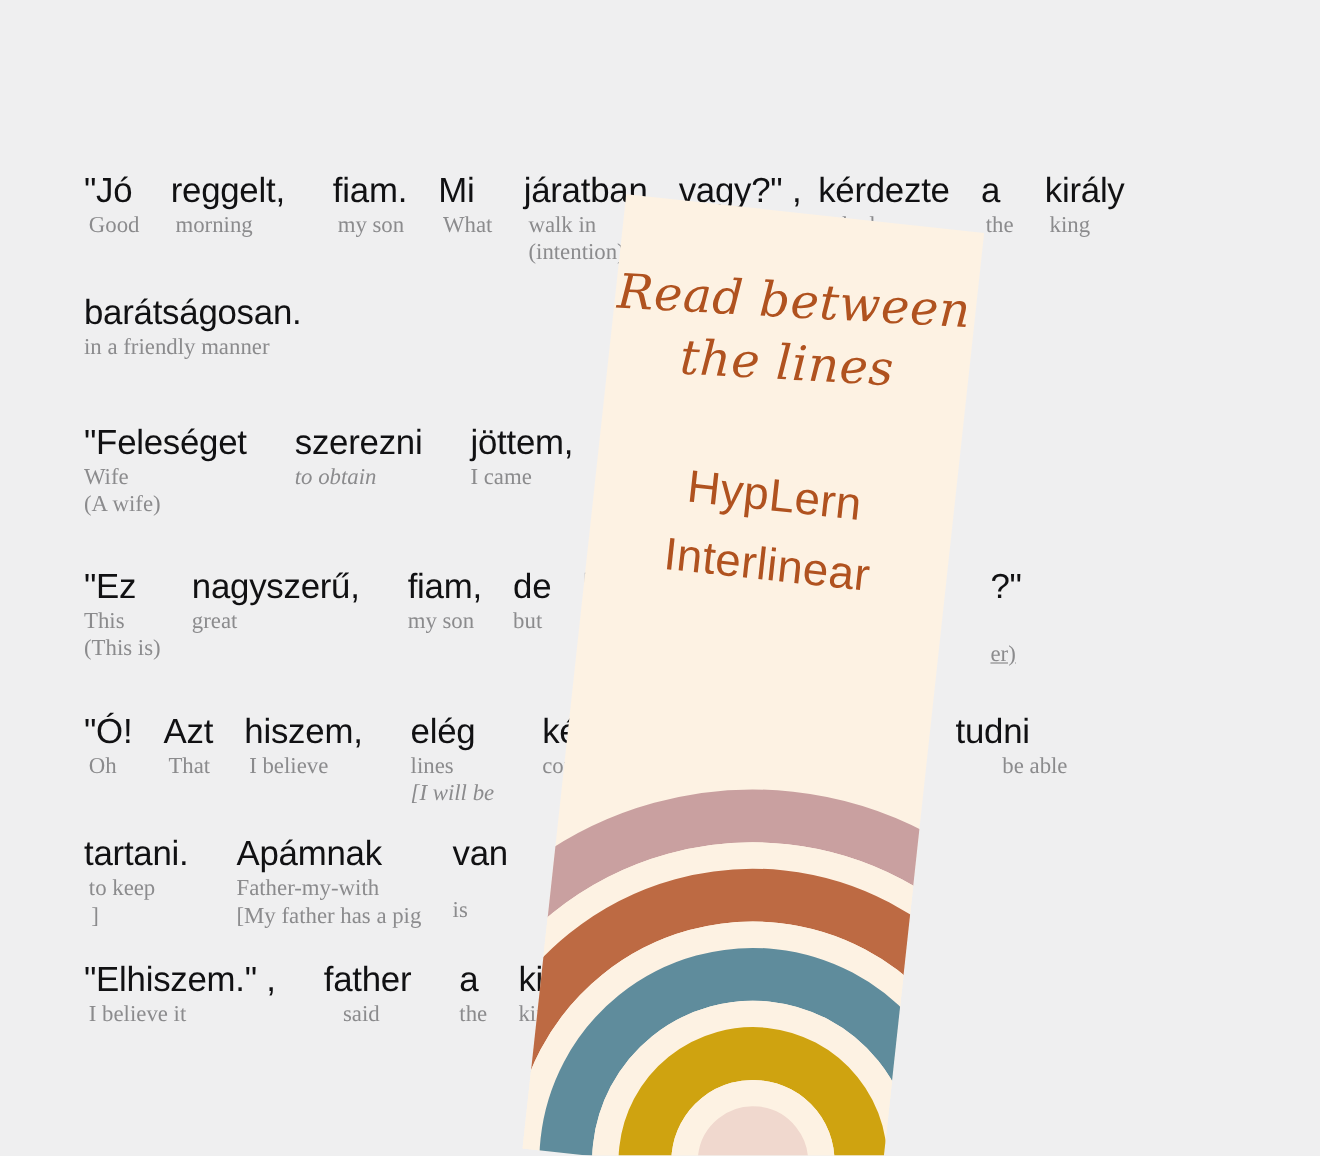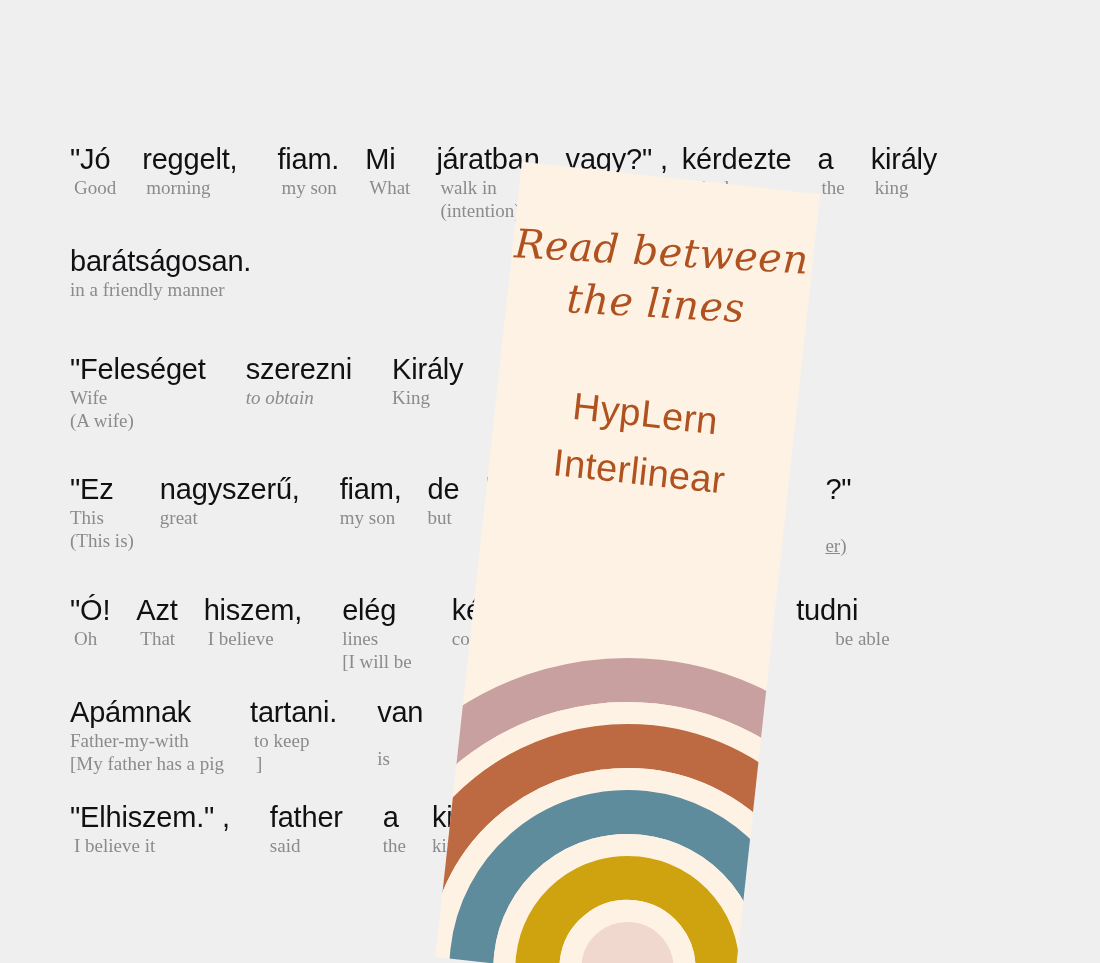--- a/index.html
+++ b/index.html
@@ -209,20 +209,24 @@
       <div class="line">
         <div class="word wide">
           <span class="src">"Feleséget</span>
           <span class="gloss" style="padding-left:0;">Wife</span>
           <span class="gloss2" style="padding-left:0;">(A wife)</span>
         </div>
         <div class="word wide">
           <span class="src">szerezni</span>
           <span class="gloss" style="padding-left:0;font-style:italic;">to obtain</span>
         </div>
+        <div class="word wide">
+          <span class="src">jöttem,</span>
+          <span class="gloss" style="padding-left:0;">I came</span>
+        </div>
         <div class="word">
           <span class="src">Király</span>
           <span class="gloss" style="padding-left:0;">King</span>
         </div>
       </div>
     </div>
 
     <div class="para" id="p3" style="top:472px;">
       <div class="line">
         <div class="word">
@@ -263,48 +267,48 @@
           <span class="src">Azt</span>
           <span class="gloss">That</span>
         </div>
         <div class="word wide">
           <span class="src">hiszem,</span>
           <span class="gloss">I believe</span>
         </div>
         <div class="word wide">
           <span class="src">elég</span>
           <span class="gloss" style="padding-left:0;">lines</span>
-          <span class="gloss2" style="padding-left:0;">[I will be</span>
+          <span class="gloss2" style="padding-left:0;font-style:italic;">[I will be</span>
         </div>
         <div class="word" style="margin-right:184px;overflow:hidden;max-width:58px;">
           <span class="src">kényel</span>
           <span class="gloss" style="padding-left:0;">comf</span>
           <span class="gloss2" style="padding-left:20px;">abl</span>
         </div>
         <div class="word wide">
           <span class="src">gom</span>
           <span class="gloss" style="padding-left:8px;">will</span>
           <span class="gloss2" style="padding-left:0;margin-left:-22px;">omfortably</span>
         </div>
         <div class="word">
           <span class="src">tudni</span>
           <span class="gloss" style="padding-left:0;margin-left:39px;">be able</span>
         </div>
       </div>
 
       <div class="line" style="margin-top:22px;">
+        <div class="word wide">
+          <span class="src">tartani.</span>
+          <span class="gloss">to keep</span>
+          <span class="gloss2" style="padding-left:6px;">]</span>
+        </div>
         <div class="word">
           <span class="src">Apámnak</span>
           <span class="gloss" style="padding-left:0;">Father-my-with</span>
           <span class="gloss2" style="padding-left:0;">[My father has a pig</span>
-        </div>
-        <div class="word wide">
-          <span class="src">tartani.</span>
-          <span class="gloss">to keep</span>
-          <span class="gloss2" style="padding-left:6px;">]</span>
         </div>
         <div class="word wide">
           <span class="src">van</span>
           <span class="gloss" style="padding-left:0;margin-top:18px;">is</span>
         </div>
         <div class="word wide">
           <span class="src">egy</span>
           <span class="gloss" style="padding-left:0;">a</span>
         </div>
         <div class="word" style="overflow:hidden;max-width:50px;">
@@ -316,21 +320,21 @@
     </div>
 
     <div class="para" id="p5" style="top:800px;">
       <div class="line">
         <div class="word wide">
           <span class="src">"Elhiszem." ,</span>
           <span class="gloss">I believe it</span>
         </div>
         <div class="word wide">
           <span class="src">father</span>
-          <span class="gloss" style="padding-left:0;">said</span>
+          <span class="gloss" style="padding-left:0;margin-left:16px;">said</span>
         </div>
         <div class="word">
           <span class="src">a</span>
           <span class="gloss" style="padding-left:0;">the</span>
         </div>
         <div class="word">
           <span class="src">király.</span>
           <span class="gloss" style="padding-left:0;">king</span>
         </div>
       </div>

